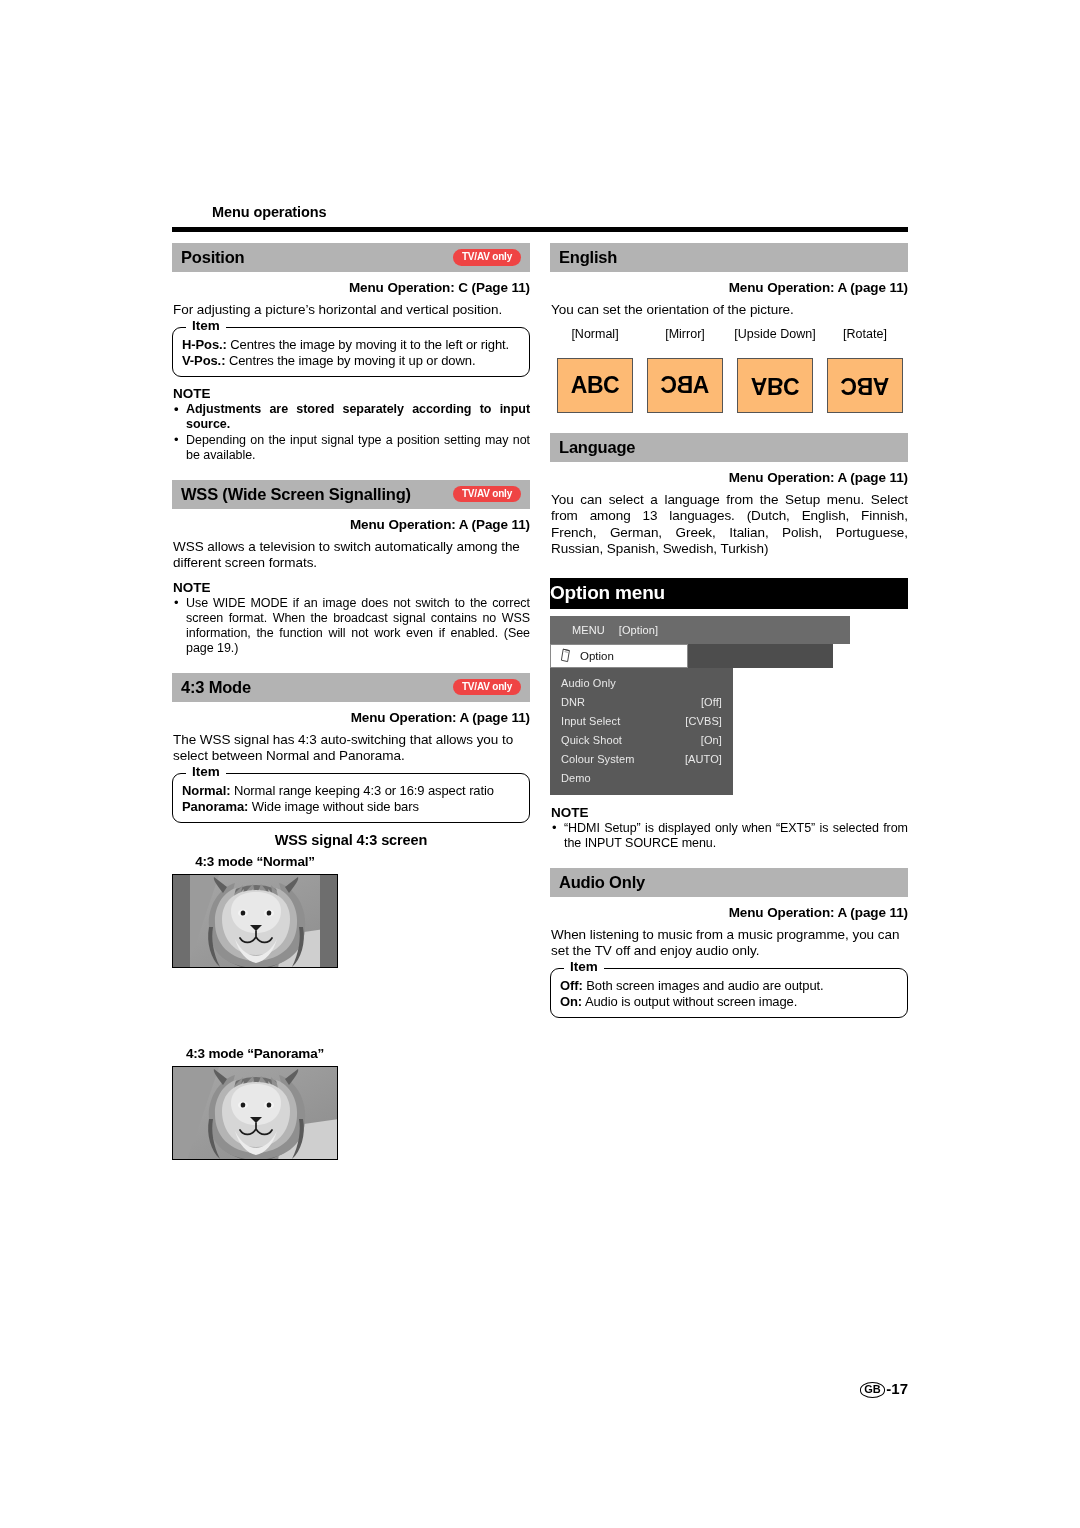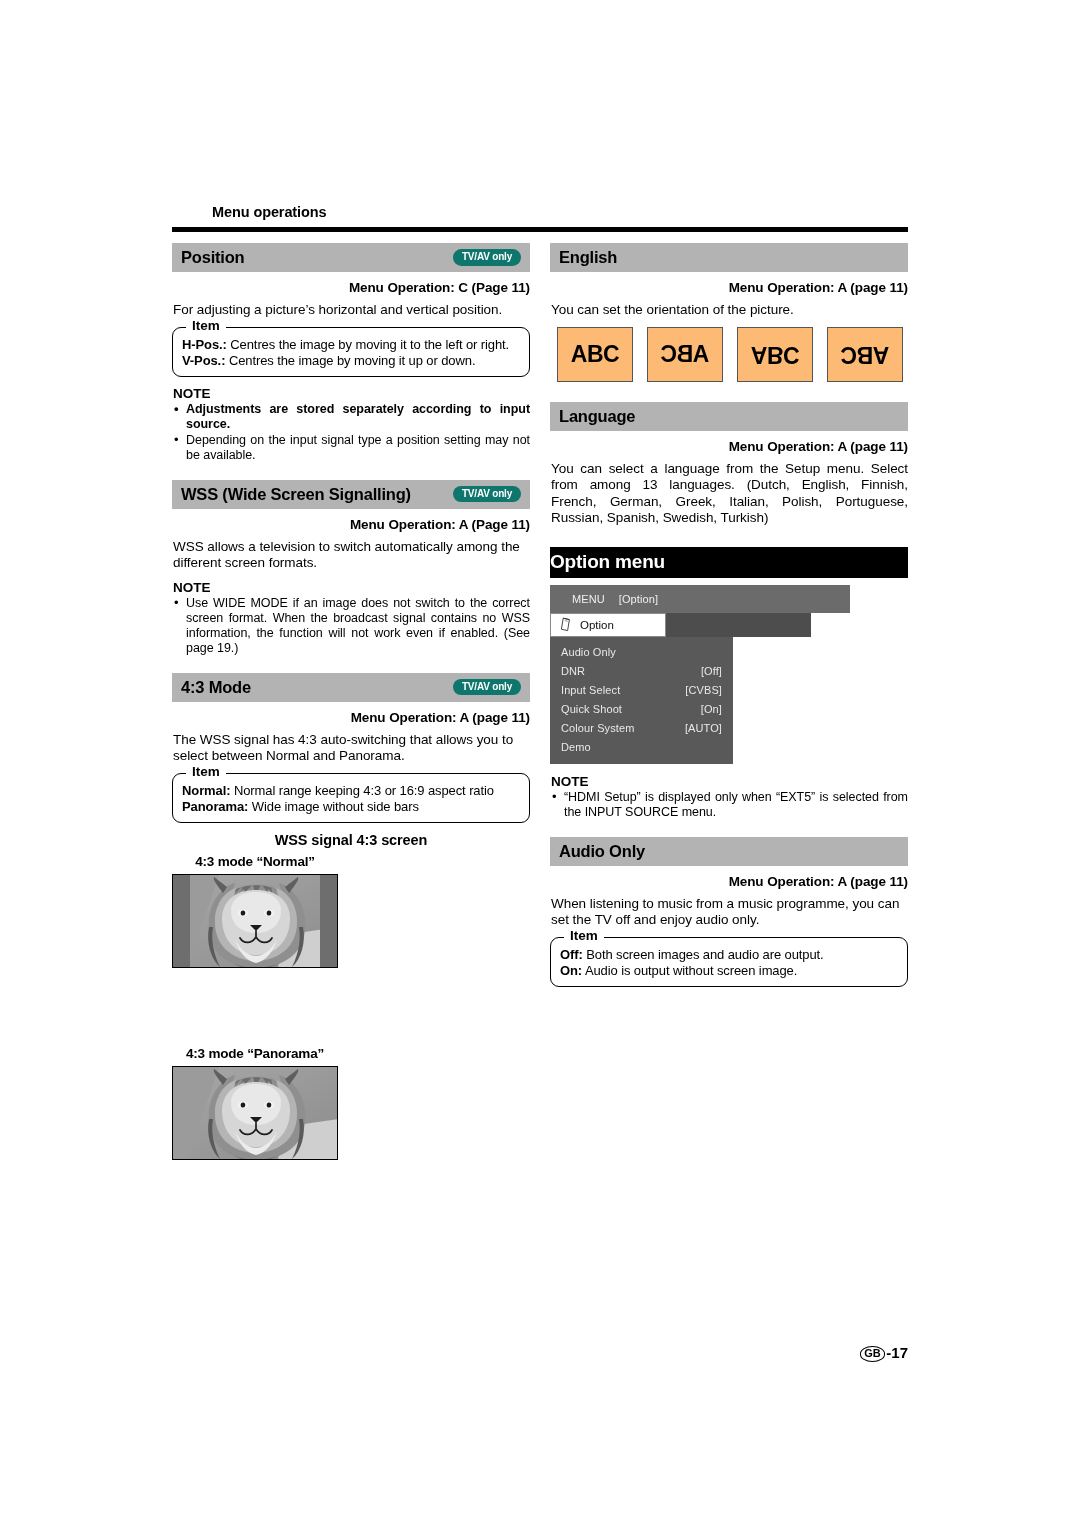--- a/index.html
+++ b/index.html
@@ -55,21 +55,21 @@
     box-sizing: border-box;
     position: relative;
   }
   .sec-head .title {
     font-size: 16.5px;
     font-weight: bold;
     letter-spacing: -0.2px;
     line-height: 1;
   }
   .badge {
-    background: #0f766e;
+    background: #ef4444;
     color: #fff;
     font-size: 10px;
     font-weight: bold;
     border-radius: 9px;
     padding: 3px 9px 3.5px;
     line-height: 1;
     margin-left: auto;
     white-space: nowrap;
     letter-spacing: -0.2px;
   }
@@ -254,21 +254,21 @@
     color: #f0f0f0;
     font-size: 11px;
     letter-spacing: 0.1px;
   }
   .osd-bar .mlabel { margin-right: 14px; }
   .osd-tabs {
     display: flex;
     height: 24px;
   }
   .osd-tab-active {
-    width: 116px;
+    width: 138px;
     background: #fff;
     border: 1px solid #8a8a8a;
     box-sizing: border-box;
     display: flex;
     align-items: center;
     padding-left: 9px;
     font-size: 11.5px;
     color: #111;
   }
   .osd-tab-rest {
@@ -293,21 +293,21 @@
     font-size: 11px;
     color: #e8e8e8;
     padding: 3.5px 11px 3.5px 11px;
     letter-spacing: 0.1px;
   }
   .osd-item .val { }
   
   .footer {
     position: absolute;
     left: 0;
-    top: 1140px;
+    top: 1176px;
     width: 736px;
     text-align: right;
     font-size: 15px;
     font-weight: bold;
   }
   .gb-oval {
     display: inline-block;
     border: 1.6px solid #000;
     border-radius: 50%;
     font-size: 11px;
@@ -469,20 +469,34 @@
     </div>
 
     <div class="col">
 
       <div class="sec-head">
         <span class="title">English</span>
       </div>
       <div class="menu-op">Menu Operation: A (page 11)</div>
       <p class="para nojust">You can set the orientation of the picture.</p>
 
+      <div class="rot-labels">
+        <div class="rot-cell">
+            <div class="rot-lab">[Normal]</div>
+          </div>
+        <div class="rot-cell">
+            <div class="rot-lab">[Mirror]</div>
+          </div>
+        <div class="rot-cell">
+            <div class="rot-lab">[Upside Down]</div>
+          </div>
+        <div class="rot-cell">
+            <div class="rot-lab">[Rotate]</div>
+          </div>
+      </div>
       <div class="rot-boxes">
         <div class="rot-cell">
             <div class="abc-box">
               <span class="abc-txt t-normal">ABC</span>
             </div>
           </div>
         <div class="rot-cell">
             <div class="abc-box">
               <span class="abc-txt t-mirror">ABC</span>
             </div>

